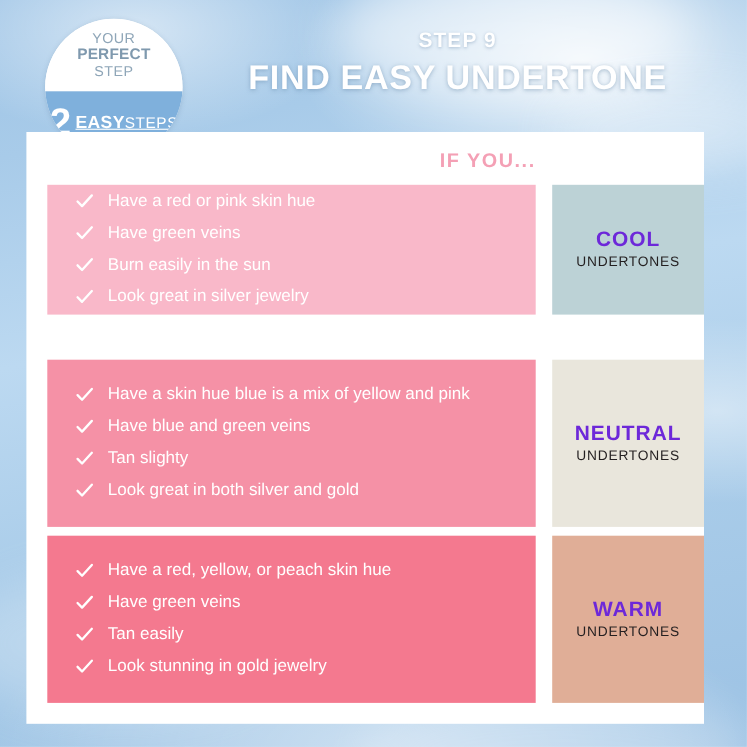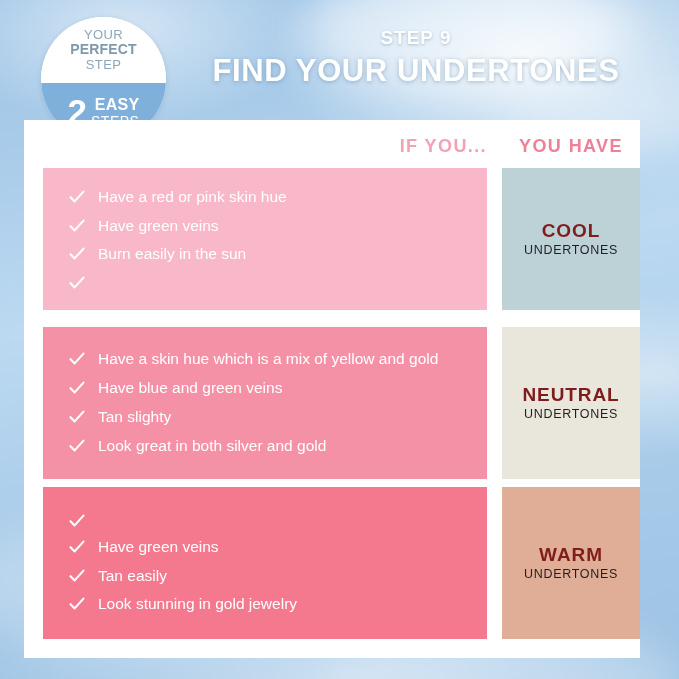--- a/index.html
+++ b/index.html
@@ -116,23 +116,24 @@
   }
   .badge-num {
     font-size: 35px;
     font-weight: bold;
     line-height: 1;
     margin-right: 4px;
     margin-top: -2px;
   }
   .badge-words {
     display: flex;
-    flex-direction: column;
+    flex-direction: row;
     line-height: 1.05;
     text-align: right;
+    text-decoration: underline;
   }
   .badge-words .b-easy  { font-size: 16px; font-weight: bold; letter-spacing: .3px; }
   .badge-words .b-steps { font-size: 14px; letter-spacing: .5px; }
 
   
   .col-header {
     position: absolute;
     font-weight: bold;
     font-size: 18px;
     letter-spacing: 1.4px;
@@ -181,70 +182,69 @@
     width: 138px;
     display: flex;
     flex-direction: column;
     align-items: center;
     justify-content: center;
   }
   .swatch-name {
     font-size: 19px;
     font-weight: bold;
     letter-spacing: .9px;
-    color: #7f1d1d;
+    color: #6d28d9;
     line-height: 1.15;
   }
   .swatch-sub {
     font-size: 12.5px;
     letter-spacing: .7px;
     color: #231f20;
     line-height: 1.2;
     margin-top: 2px;
   }
 
   
-  .row1 .row-criteria, .row1 .swatch { top: 168px; height: 142px; }
+  .row1 .row-criteria, .row1 .swatch { top: 168px; height: 118px; }
   .row2 .row-criteria, .row2 .swatch { top: 327px; height: 152px; }
   .row3 .row-criteria, .row3 .swatch { top: 487px; height: 152px; }
 </style>
 </head>
 <body>
 
 <div id="infographic">
 
   <div class="cloud-wisp wisp-a"></div>
   <div class="cloud-wisp wisp-b"></div>
   <div class="cloud-wisp wisp-c"></div>
   <div class="cloud-wisp wisp-d"></div>
 
   <div class="title-block">
     <div class="step-label">STEP 9</div>
-    <div class="main-title">FIND YOUR UNDERTONES</div>
+    <div class="main-title">FIND EASY UNDERTONE</div>
   </div>
 
   <div class="badge">
     <div class="badge-top">
       <span class="b-your">YOUR</span>
       <span class="b-perf">PERFECT</span>
       <span class="b-match">STEP</span>
     </div>
     <div class="badge-bottom">
       <span class="badge-num">2</span>
       <span class="badge-words">
         <span class="b-easy">EASY</span>
         <span class="b-steps">STEPS</span>
       </span>
     </div>
   </div>
 
   <div class="card"></div>
 
   <div class="col-header hdr-if">IF YOU...</div>
-  <div class="col-header hdr-have">YOU HAVE</div>
 
   <div class="row row1">
     <div class="row-criteria" style="background: rgb(249, 184, 201);">
       <div class="crit">
         <svg class="check" viewBox="0 0 16 16" fill="none" aria-hidden="true">
           <path d="M1.5 8.2 L5.6 12.4 L14.5 2.6" stroke="#ffffff" stroke-width="2.1" stroke-linecap="round" stroke-linejoin="round"></path>
         </svg>
         <span class="crit-text">Have a red or pink skin hue</span>
       </div>
       <div class="crit">
@@ -256,35 +256,36 @@
       <div class="crit">
         <svg class="check" viewBox="0 0 16 16" fill="none" aria-hidden="true">
           <path d="M1.5 8.2 L5.6 12.4 L14.5 2.6" stroke="#ffffff" stroke-width="2.1" stroke-linecap="round" stroke-linejoin="round"></path>
         </svg>
         <span class="crit-text">Burn easily in the sun</span>
       </div>
       <div class="crit">
         <svg class="check" viewBox="0 0 16 16" fill="none" aria-hidden="true">
           <path d="M1.5 8.2 L5.6 12.4 L14.5 2.6" stroke="#ffffff" stroke-width="2.1" stroke-linecap="round" stroke-linejoin="round"></path>
         </svg>
+        <span class="crit-text">Look great in silver jewelry</span>
       </div>
     </div>
     <div class="swatch" style="background: rgb(188, 210, 214);">
       <div class="swatch-name">COOL</div>
       <div class="swatch-sub">UNDERTONES</div>
     </div>
   </div>
 
   <div class="row row2">
     <div class="row-criteria" style="background: rgb(245, 145, 166);">
       <div class="crit">
         <svg class="check" viewBox="0 0 16 16" fill="none" aria-hidden="true">
           <path d="M1.5 8.2 L5.6 12.4 L14.5 2.6" stroke="#ffffff" stroke-width="2.1" stroke-linecap="round" stroke-linejoin="round"></path>
         </svg>
-        <span class="crit-text">Have a skin hue which is a mix of yellow and gold</span>
+        <span class="crit-text">Have a skin hue blue is a mix of yellow and pink</span>
       </div>
       <div class="crit">
         <svg class="check" viewBox="0 0 16 16" fill="none" aria-hidden="true">
           <path d="M1.5 8.2 L5.6 12.4 L14.5 2.6" stroke="#ffffff" stroke-width="2.1" stroke-linecap="round" stroke-linejoin="round"></path>
         </svg>
         <span class="crit-text">Have blue and green veins</span>
       </div>
       <div class="crit">
         <svg class="check" viewBox="0 0 16 16" fill="none" aria-hidden="true">
           <path d="M1.5 8.2 L5.6 12.4 L14.5 2.6" stroke="#ffffff" stroke-width="2.1" stroke-linecap="round" stroke-linejoin="round"></path>
@@ -303,20 +304,21 @@
       <div class="swatch-sub">UNDERTONES</div>
     </div>
   </div>
 
   <div class="row row3">
     <div class="row-criteria" style="background: rgb(244, 121, 143);">
       <div class="crit">
         <svg class="check" viewBox="0 0 16 16" fill="none" aria-hidden="true">
           <path d="M1.5 8.2 L5.6 12.4 L14.5 2.6" stroke="#ffffff" stroke-width="2.1" stroke-linecap="round" stroke-linejoin="round"></path>
         </svg>
+        <span class="crit-text">Have a red, yellow, or peach skin hue</span>
       </div>
       <div class="crit">
         <svg class="check" viewBox="0 0 16 16" fill="none" aria-hidden="true">
           <path d="M1.5 8.2 L5.6 12.4 L14.5 2.6" stroke="#ffffff" stroke-width="2.1" stroke-linecap="round" stroke-linejoin="round"></path>
         </svg>
         <span class="crit-text">Have green veins</span>
       </div>
       <div class="crit">
         <svg class="check" viewBox="0 0 16 16" fill="none" aria-hidden="true">
           <path d="M1.5 8.2 L5.6 12.4 L14.5 2.6" stroke="#ffffff" stroke-width="2.1" stroke-linecap="round" stroke-linejoin="round"></path>

